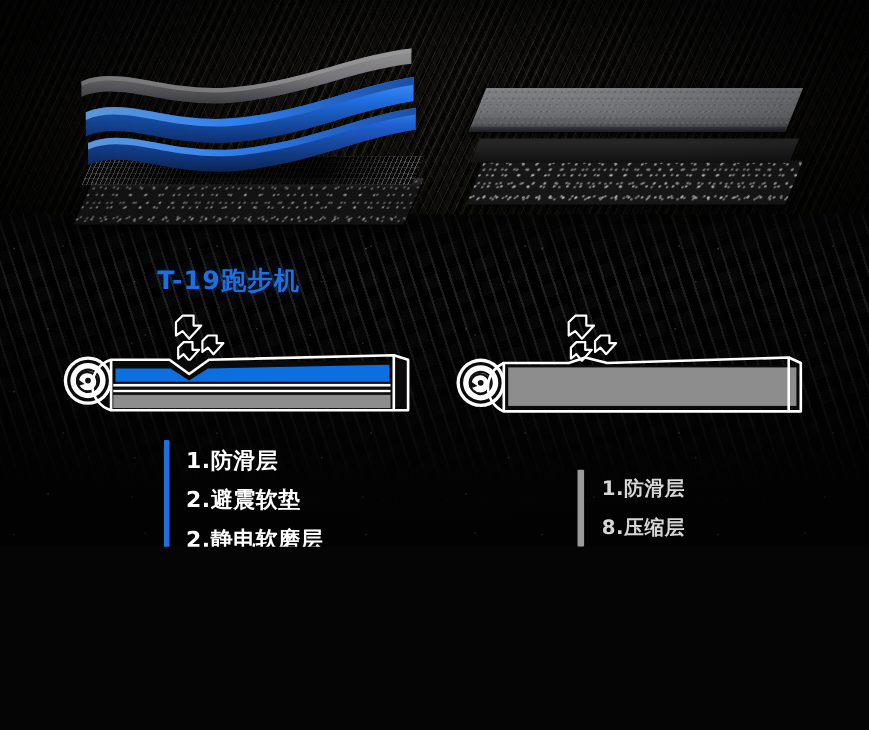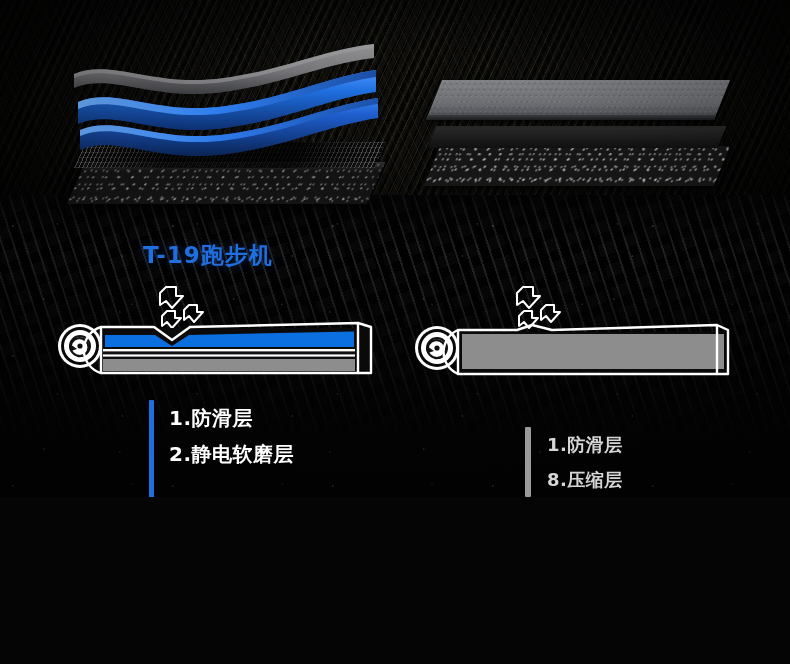--- a/index.html
+++ b/index.html
@@ -287,20 +287,21 @@
       <path d="M46,58 L105,58 L120,53 L140,58 L305,53 L305,102 L46,102 Z" fill="none" stroke="#ffffff" stroke-width="2.4" stroke-linejoin="round"></path>
       <path d="M305,53 L316,58 L316,102 L305,102" fill="none" stroke="#ffffff" stroke-width="2.4" stroke-linejoin="round"></path>
       <path d="M46,58 a24,24 0 0 0 0,44" fill="none" stroke="#ffffff" stroke-width="2.4"></path>
     </svg>
   </div>
 
   <div class="list list-left">
     <div class="list-bar bar-blue"></div>
     <div class="list-items">
       <div class="li">1.防滑层</div>
+      <div class="li">2.避震软垫</div>
       <div class="li">2.静电软磨层</div>
     </div>
   </div>
 
   <div class="list list-right">
     <div class="list-bar bar-gray"></div>
     <div class="list-items">
       <div class="li">1.防滑层</div>
       <div class="li">8.压缩层</div>
     </div>

